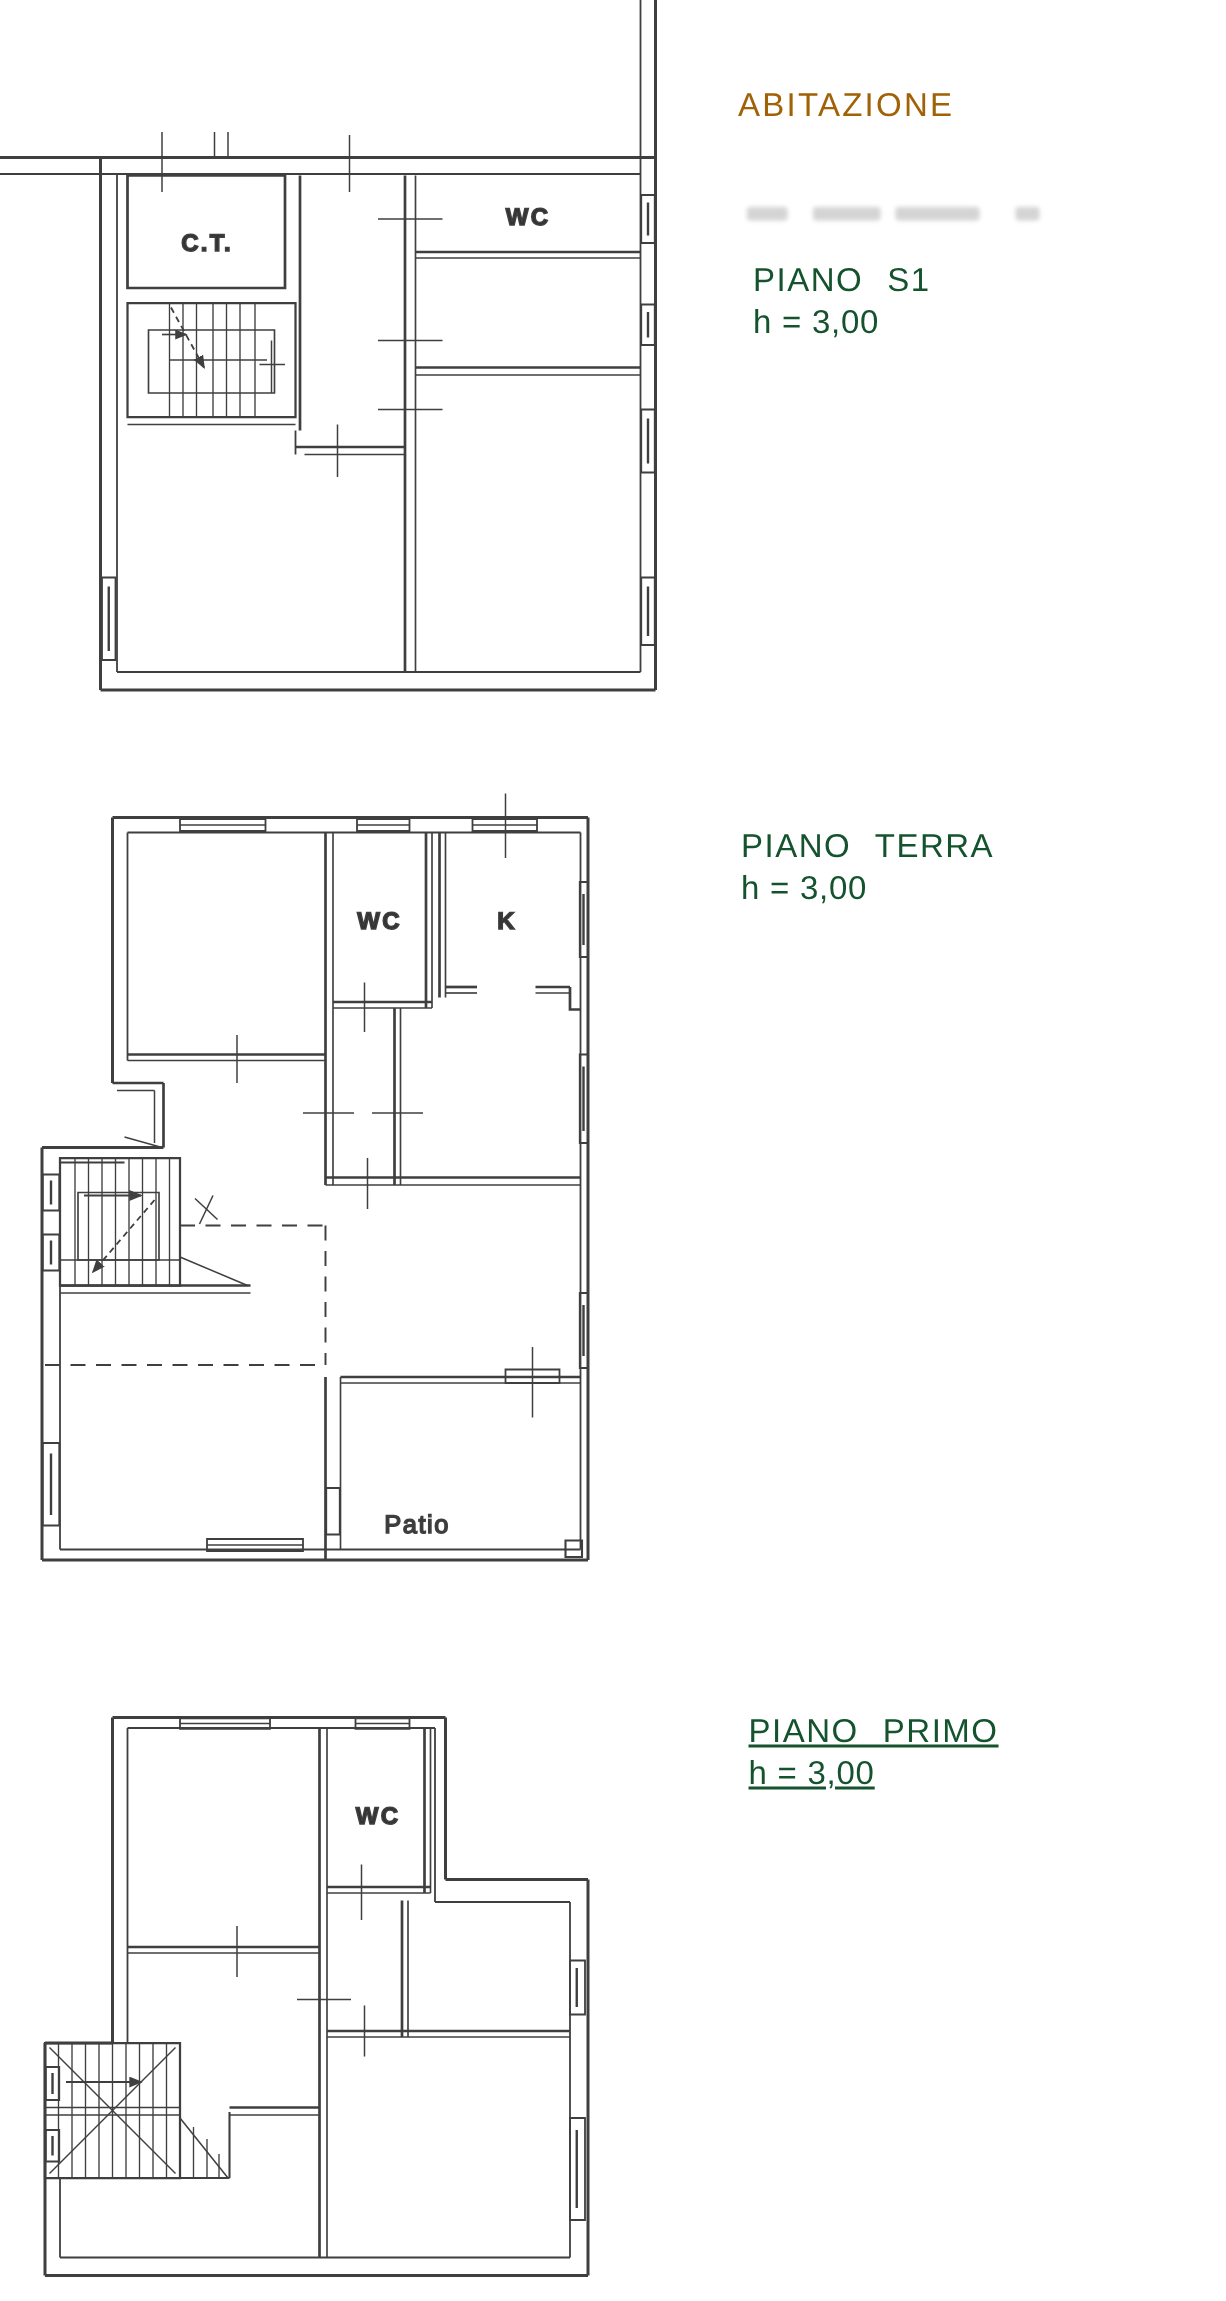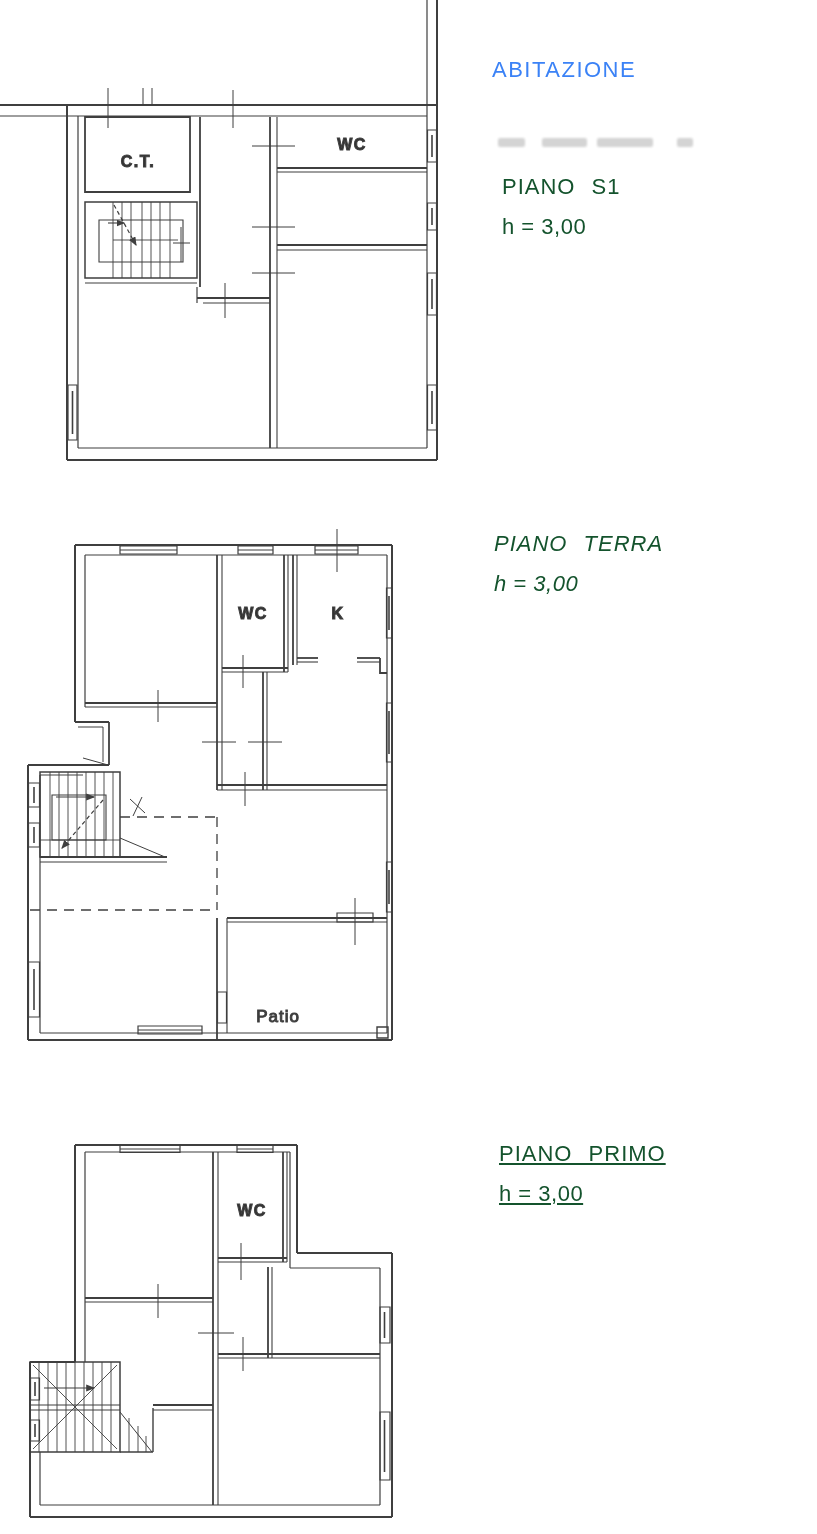--- a/index.html
+++ b/index.html
@@ -1,22 +1,22 @@
 <!DOCTYPE html>
 <html><head>
 <meta charset="utf-8">
 <style>
   html,body{margin:0;padding:0;background:#ffffff;}
   .stage{position:relative;width:817px;height:1534px;background:#ffffff;overflow:hidden;
          font-family:"Liberation Sans", sans-serif;}
   svg{position:absolute;left:0;top:0;}
   .caption{position:absolute;color:#14532d;}
   .caption .t{font-size:22px;letter-spacing:1px;word-spacing:9px;white-space:nowrap;}
-  .caption .h{font-size:22px;letter-spacing:0.5px;margin-top:14px;white-space:nowrap;}
-  .building-title{position:absolute;font-size:22px;letter-spacing:1.5px;color:#3b82f6;white-space:nowrap;}
+  .caption .h{font-size:22px;letter-spacing:0.5px;margin-top:2px;white-space:nowrap;}
+  .building-title{position:absolute;font-size:22px;letter-spacing:1.5px;color:#a16207;white-space:nowrap;}
   .smudge{position:absolute;height:9px;background:#c6c6c6;filter:blur(1.3px);opacity:.75;border-radius:2px;}
   .room-label{font-weight:600;font-size:16px;fill:#333333;letter-spacing:1.5px;}
   .room-label-lg{font-weight:400;font-size:17px;fill:#3a3a3a;letter-spacing:1px;}
   path,line,rect{vector-effect:non-scaling-stroke;}
 </style>
 </head>
 <body>
 
 <div class="stage">
 
@@ -270,21 +270,21 @@
     <div class="smudge" style="left:542px;top:138px;width:45px;"></div>
     <div class="smudge" style="left:597px;top:138px;width:56px;"></div>
     <div class="smudge" style="left:677px;top:138px;width:16px;"></div>
   </div>
 
   <div class="caption" style="left:502px;top:174px;">
     <div class="t">PIANO S1</div>
     <div class="h">h = 3,00</div>
   </div>
 
-  <div class="caption" style="left:494px;top:531px;font-style:italic;">
+  <div class="caption" style="left:494px;top:551px;">
     <div class="t">PIANO TERRA</div>
     <div class="h">h = 3,00</div>
   </div>
 
   <div class="caption" style="left:499px;top:1141px;text-decoration:underline;">
     <div class="t">PIANO PRIMO</div>
     <div class="h">h = 3,00</div>
   </div>
 
 </div>

